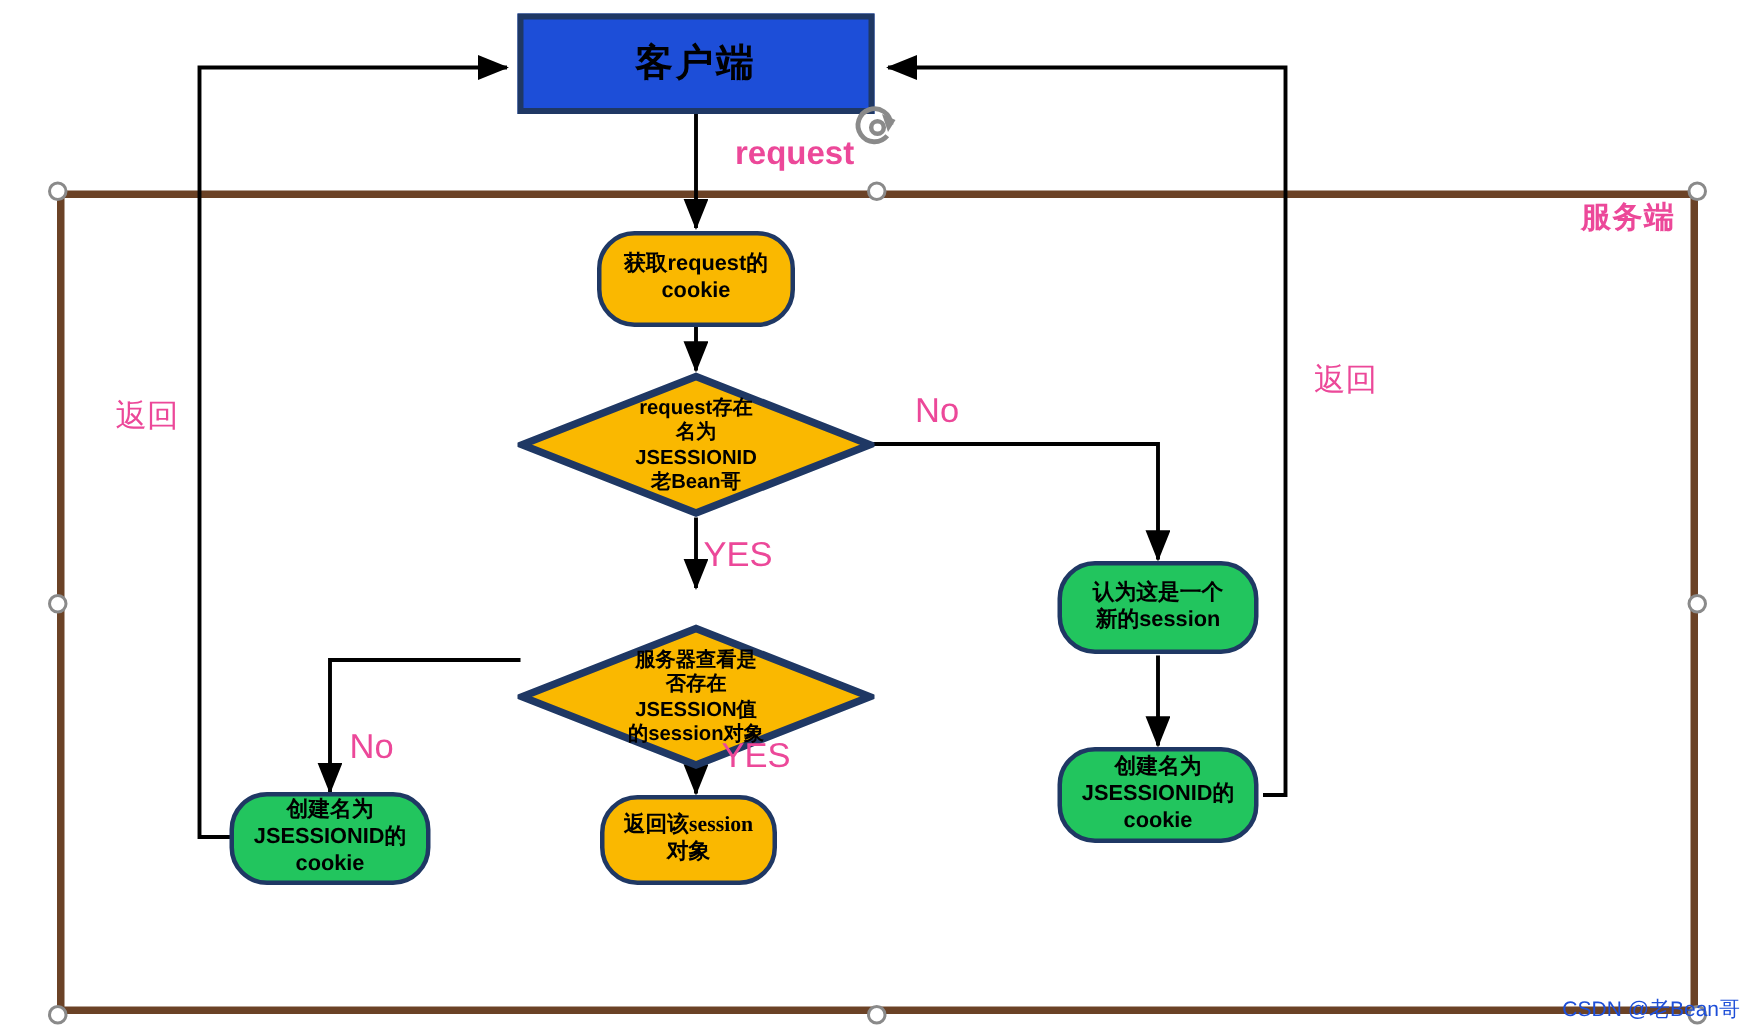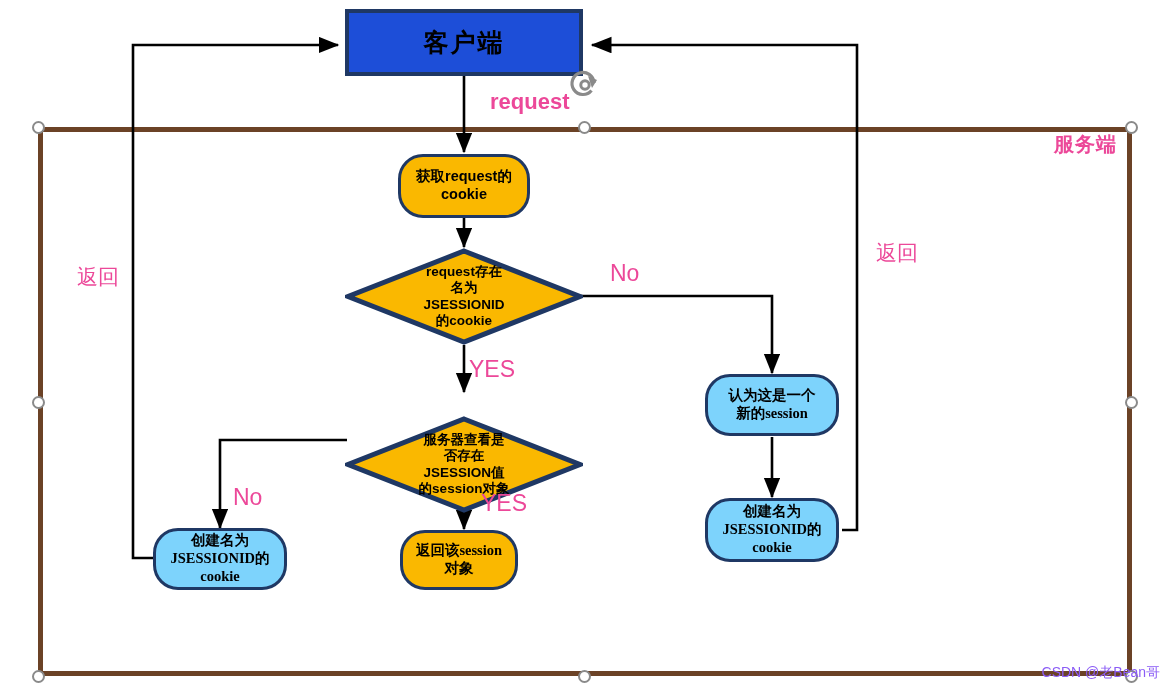--- a/index.html
+++ b/index.html
@@ -45,21 +45,21 @@
     font-weight: bold;
     letter-spacing: 2px;
   }
   .rounded {
     border: 3px solid #1f3864;
     border-radius: 25px;
     font-size: 14.5px;
     font-weight: bold;
   }
   .fill-orange { background: #FAB800; }
-  .fill-white  { background: #7dd3fc; font-family: Liberation Serif, serif; }
+  .fill-white  { background: #22c55e; }
 
   .diamond-wrap {
     position: absolute;
   }
   .diamond-wrap svg {
     position: absolute;
     left: 0;
     top: 0;
   }
   .diamond-label {
@@ -129,21 +129,21 @@
     left: 568px;
     top: 68px;
     width: 34px;
     height: 34px;
   }
   .watermark {
     position: absolute;
     right: 14px;
     bottom: 8px;
     font-size: 14px;
-    color: #8b5cf6;
+    color: #1d4ed8;
     white-space: nowrap;
   }
 </style>
 </head>
 <body>
 
 <div id="canvas">
 
   <div id="server-box"></div>
 
@@ -185,21 +185,21 @@
   <div class="node rounded fill-orange" style="left:398px; top:154px; width:132px; height:64px;">获取request的
 cookie</div>
 
   <div class="diamond-wrap" style="left:345px; top:248px; width:238px; height:97px;">
     <svg width="238" height="97" viewBox="0 0 238 97" xmlns="http://www.w3.org/2000/svg">
       <polygon points="119,3 235,48.5 119,94 3,48.5" fill="#FAB800" stroke="#1f3864" stroke-width="5"></polygon>
     </svg>
     <div class="diamond-label">request存在
 名为
 JSESSIONID
-的cookie</div>
+老Bean哥</div>
   </div>
 
   <div class="diamond-wrap" style="left:345px; top:416px; width:238px; height:97px;">
     <svg width="238" height="97" viewBox="0 0 238 97" xmlns="http://www.w3.org/2000/svg">
       <polygon points="119,3 235,48.5 119,94 3,48.5" fill="#FAB800" stroke="#1f3864" stroke-width="5"></polygon>
     </svg>
     <div class="diamond-label">服务器查看是
 否存在
 JSESSION值
 的session对象</div>

